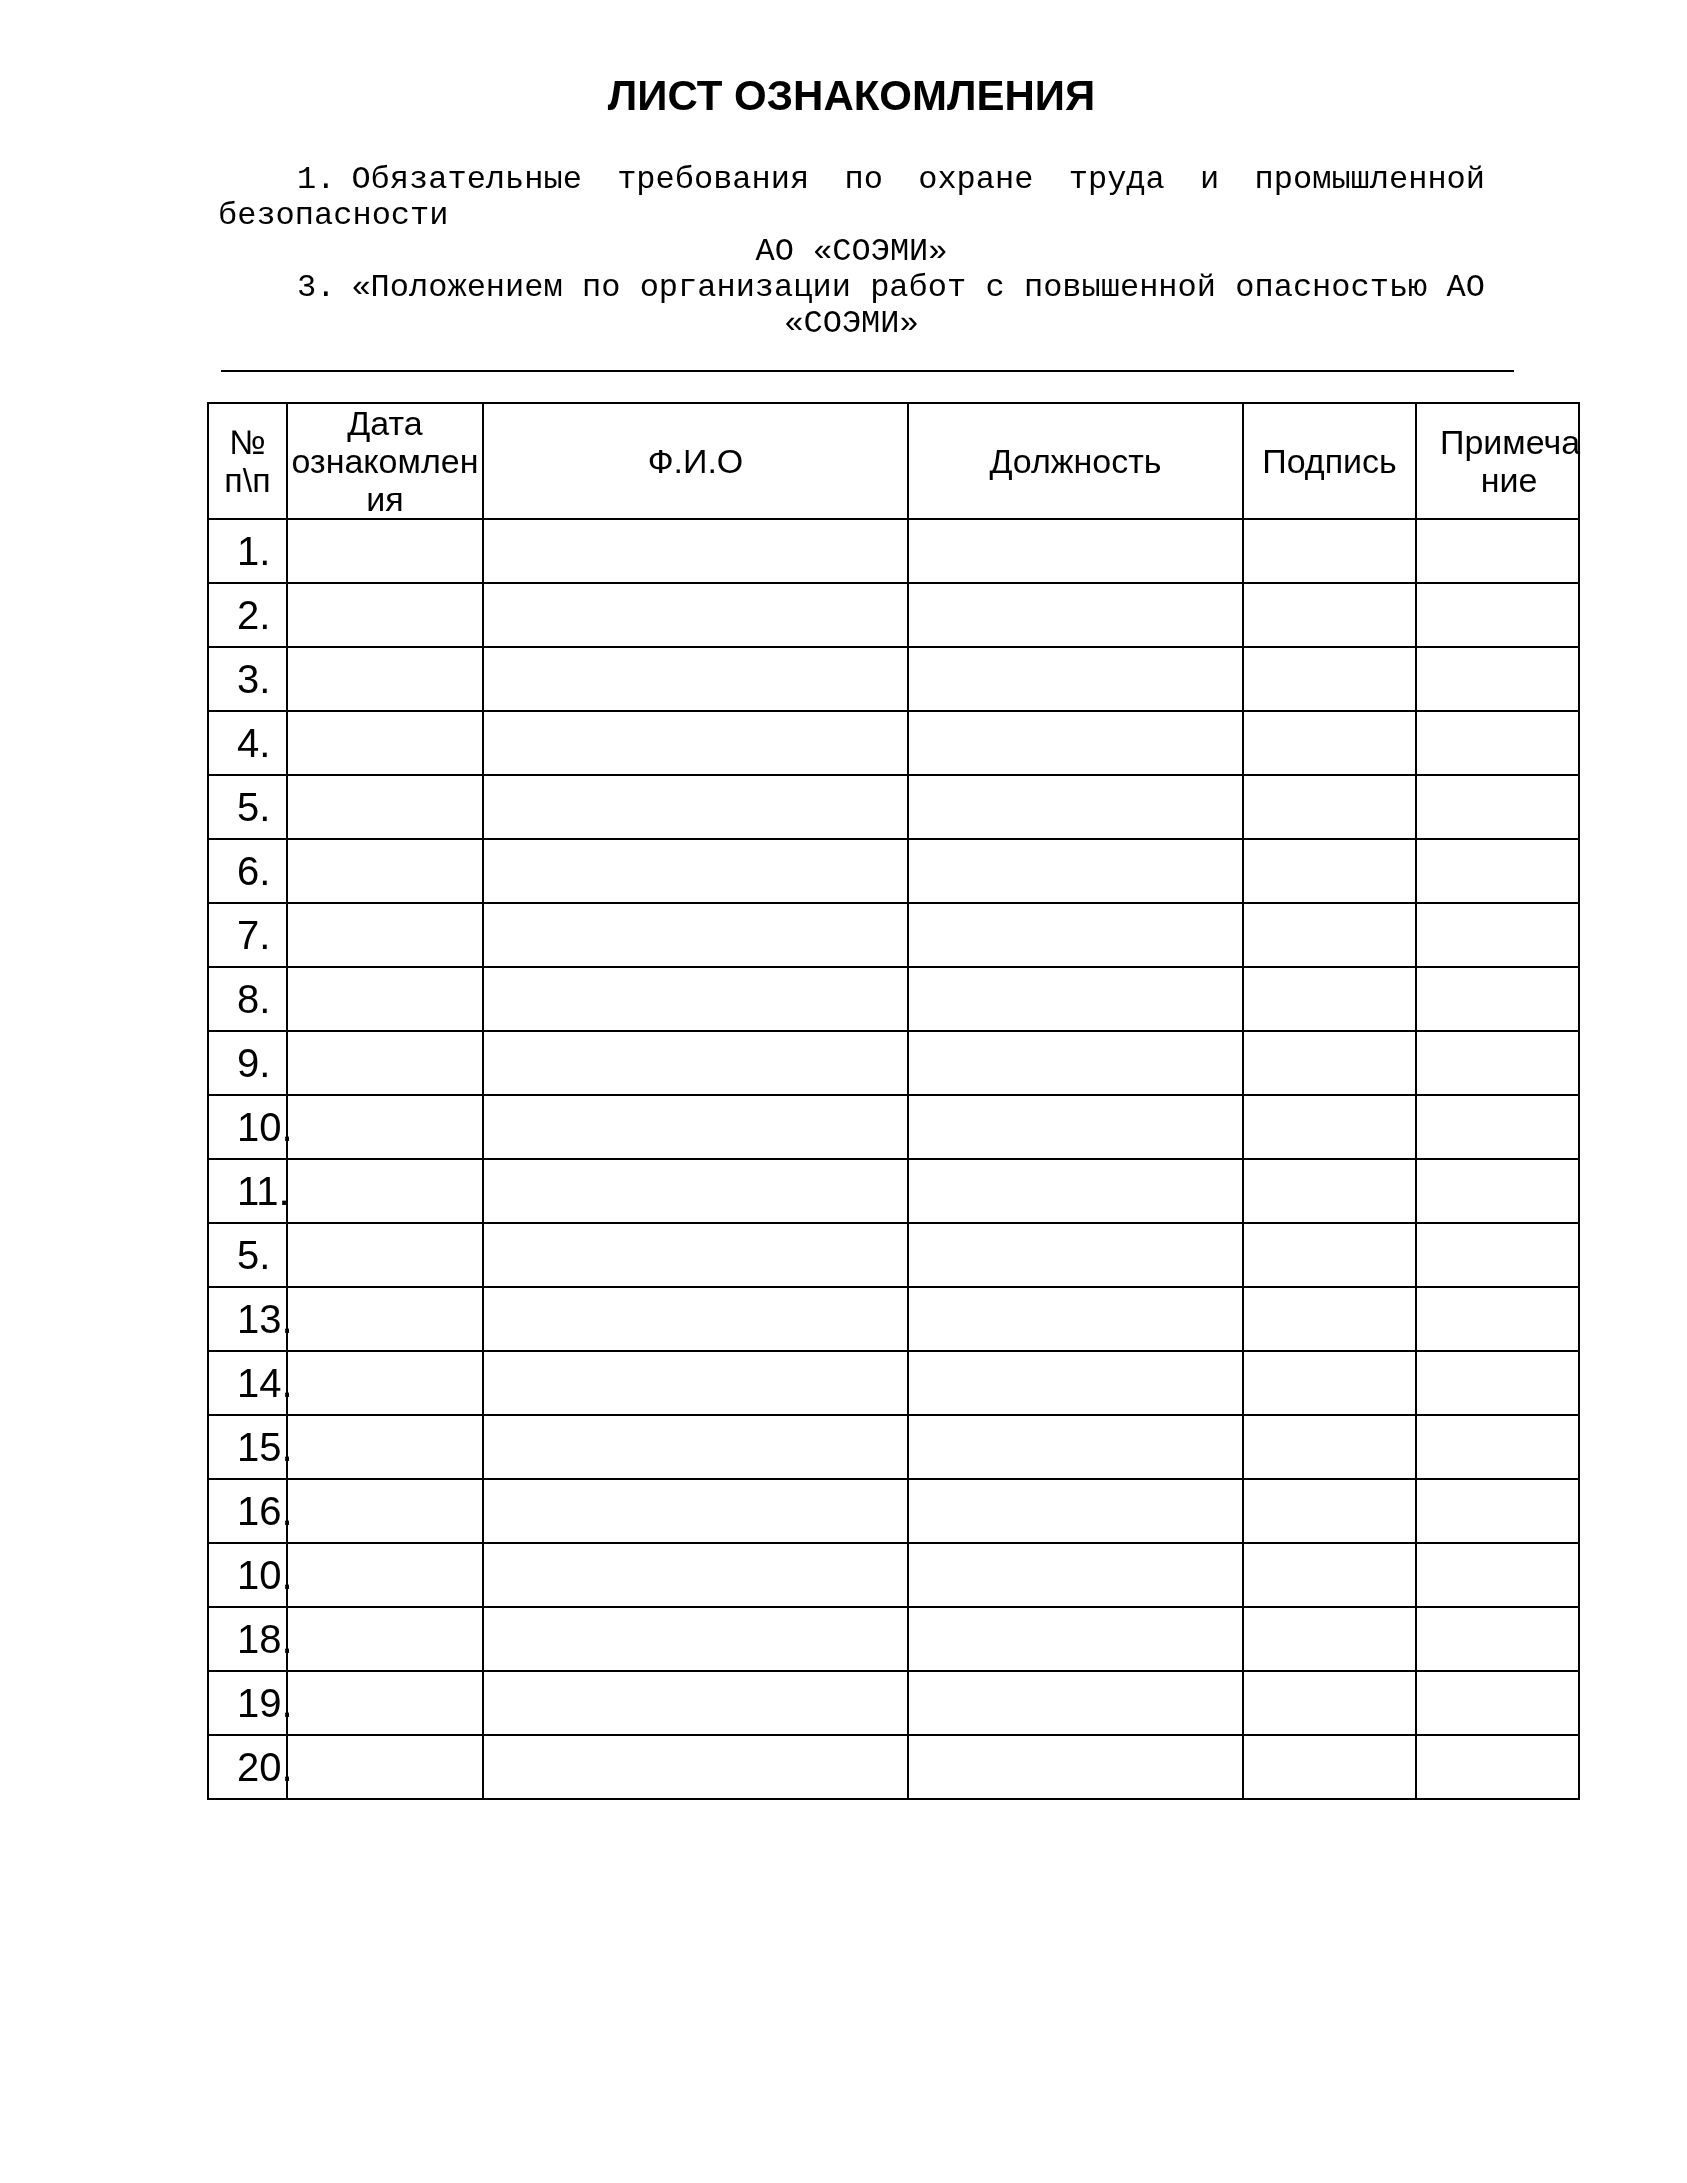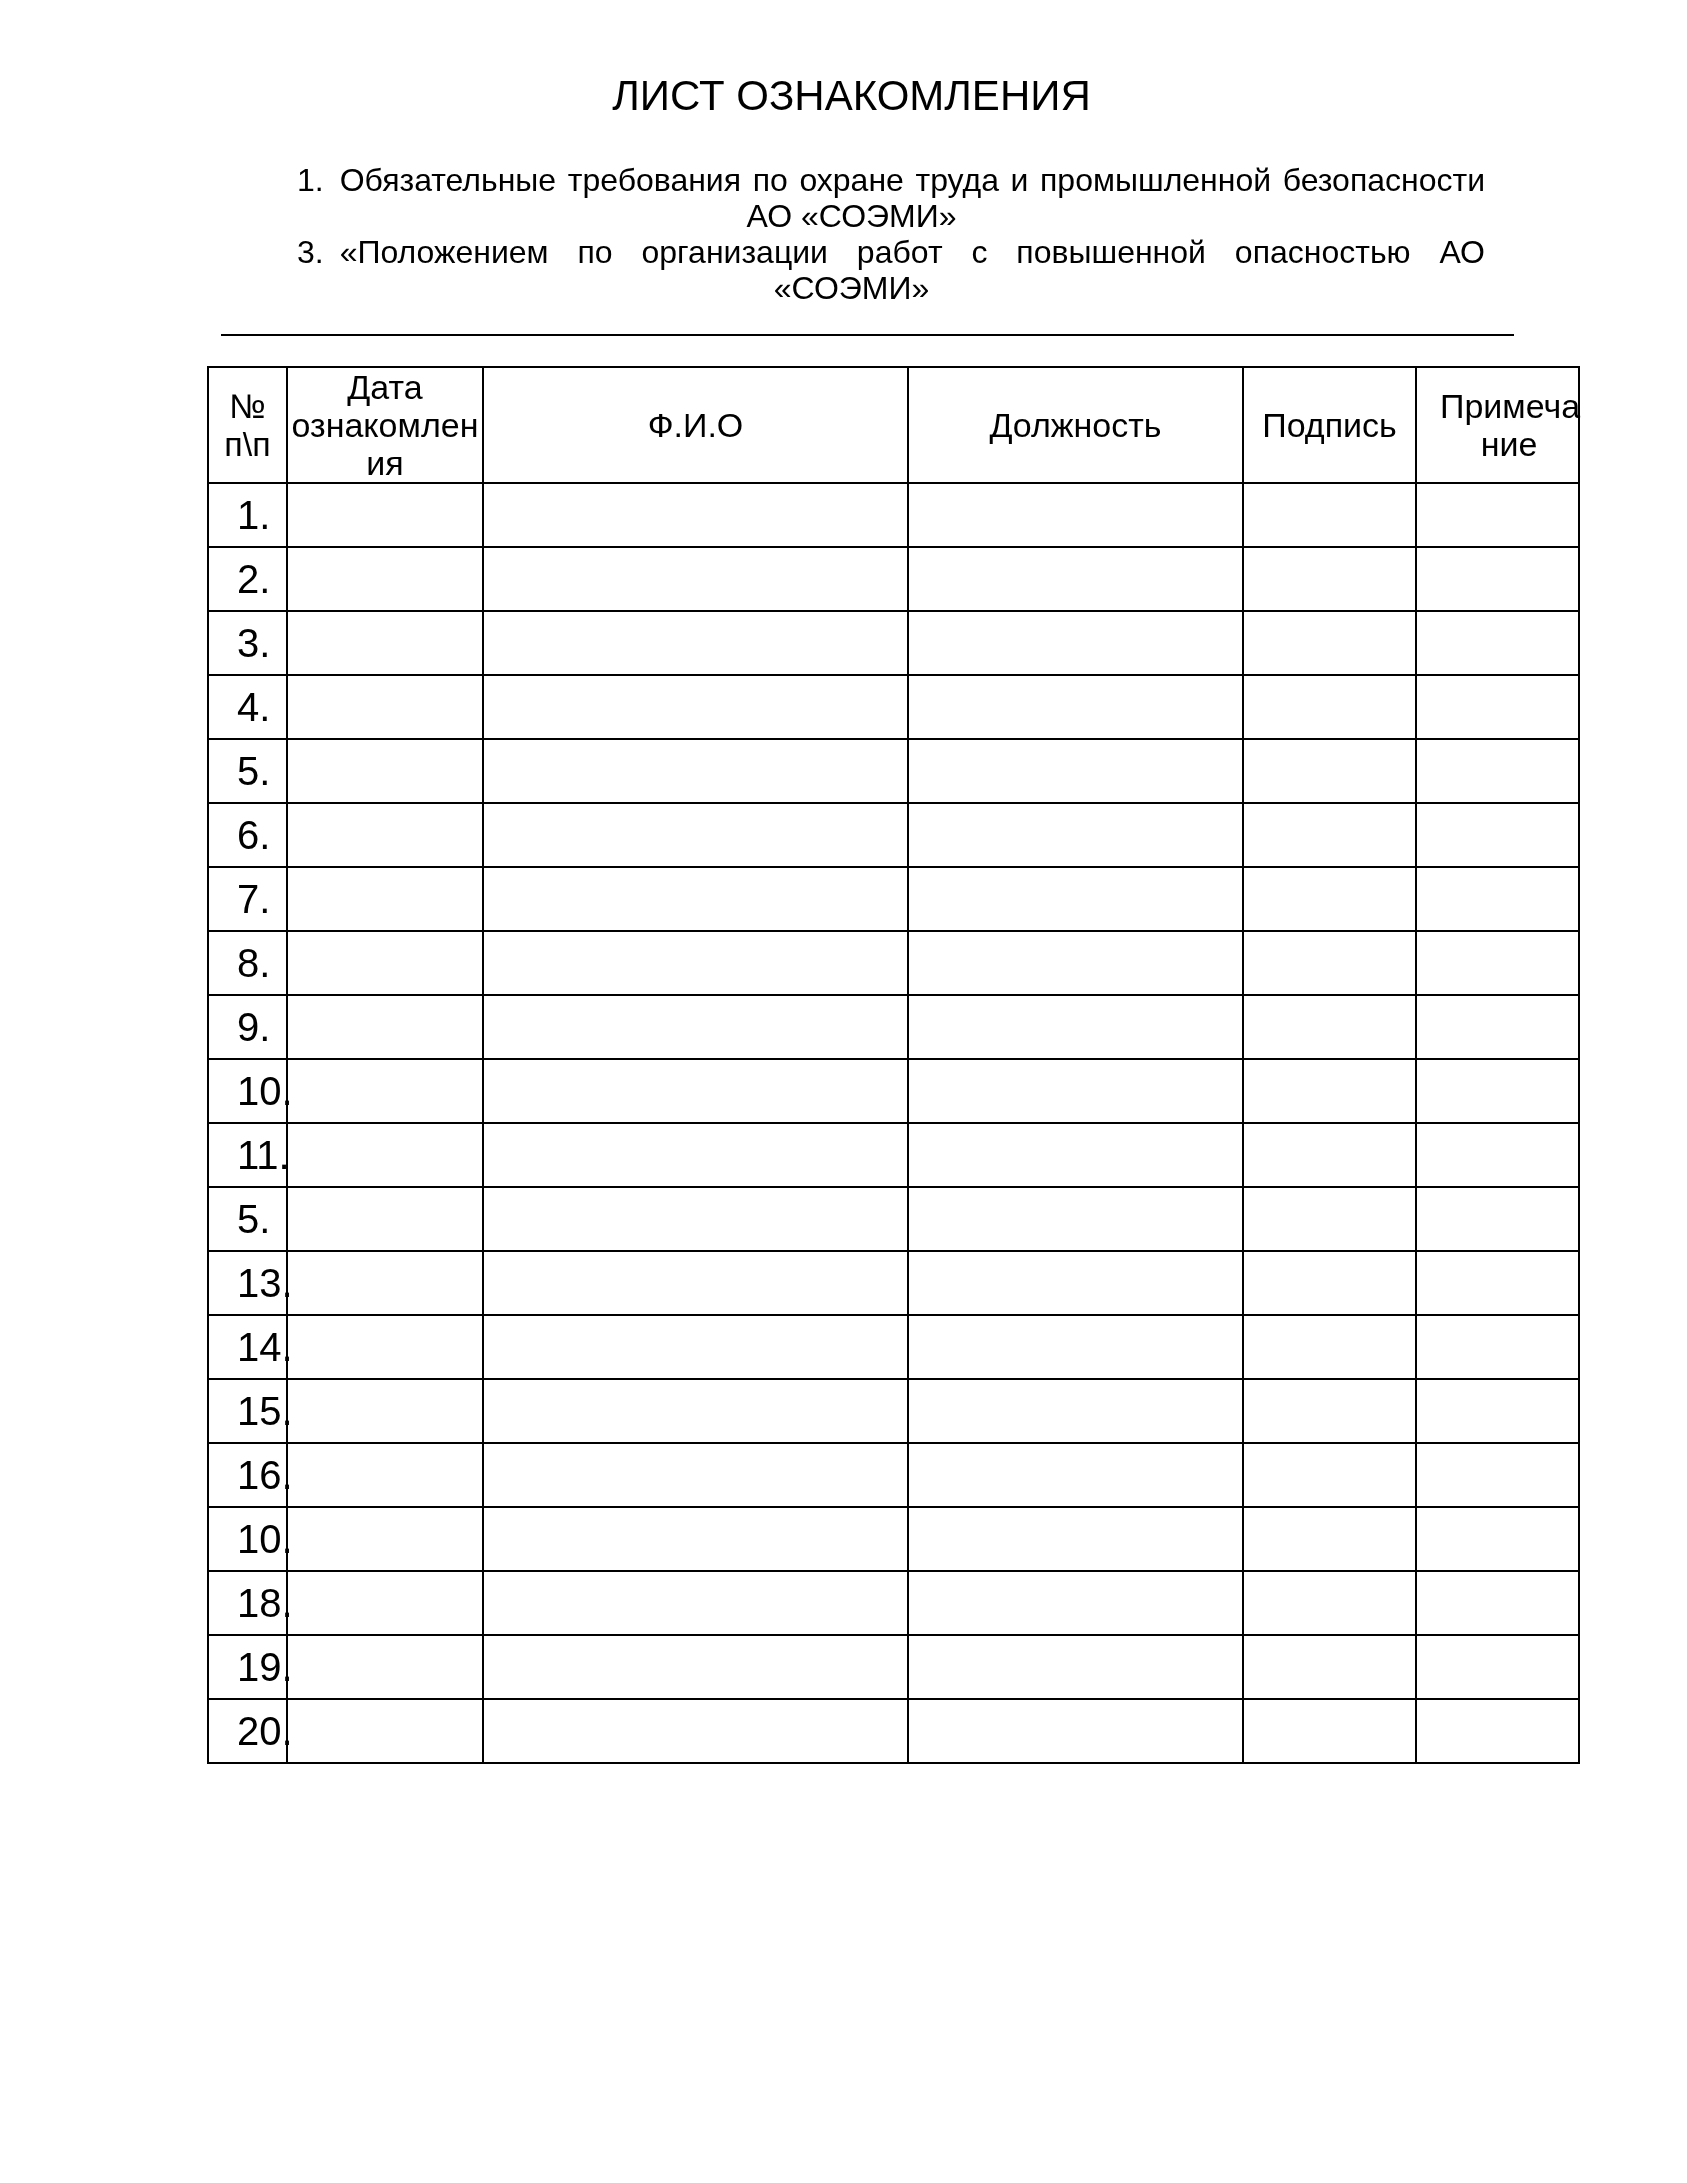--- a/index.html
+++ b/index.html
@@ -14,28 +14,29 @@
     color: #000000;
     font-family: "Liberation Sans", sans-serif;
     -webkit-font-smoothing: antialiased;
   }
   .page-title {
     margin: 70px 0 0 218px;
     width: 1267px;
     text-align: center;
     font-size: 42px;
     line-height: 52px;
-    font-weight: 400;
+    font-weight: 700;
     white-space: nowrap;
   }
   .intro {
     margin: 40px 0 0 218px;
     width: 1267px;
     font-size: 32px;
     line-height: 36px;
+    font-family: Liberation Mono, monospace;
   }
   .intro .line1 {
     text-align: justify;
     text-align-last: justify;
     -moz-text-align-last: justify;
     text-indent: 79px;
   }
   .intro .item-num {
     margin-right: 16px;
   }

